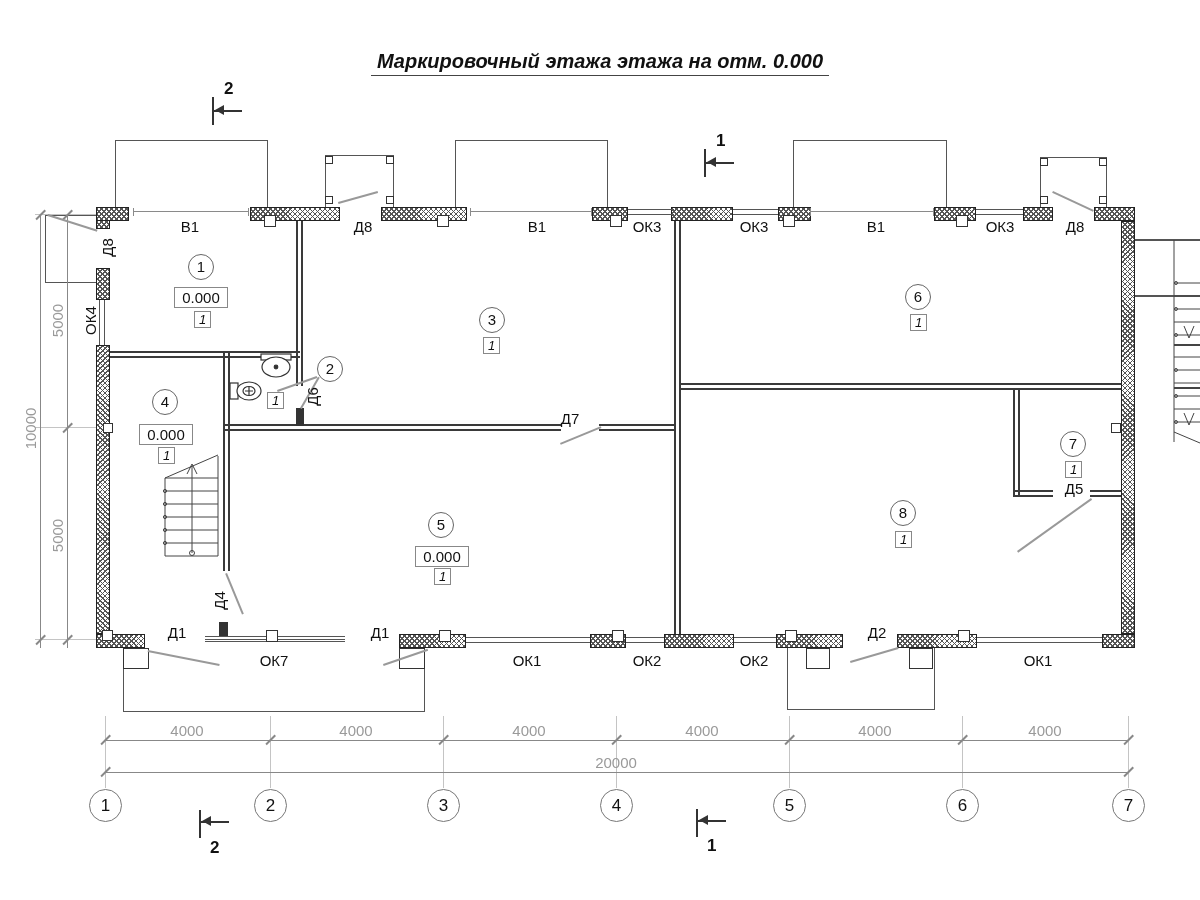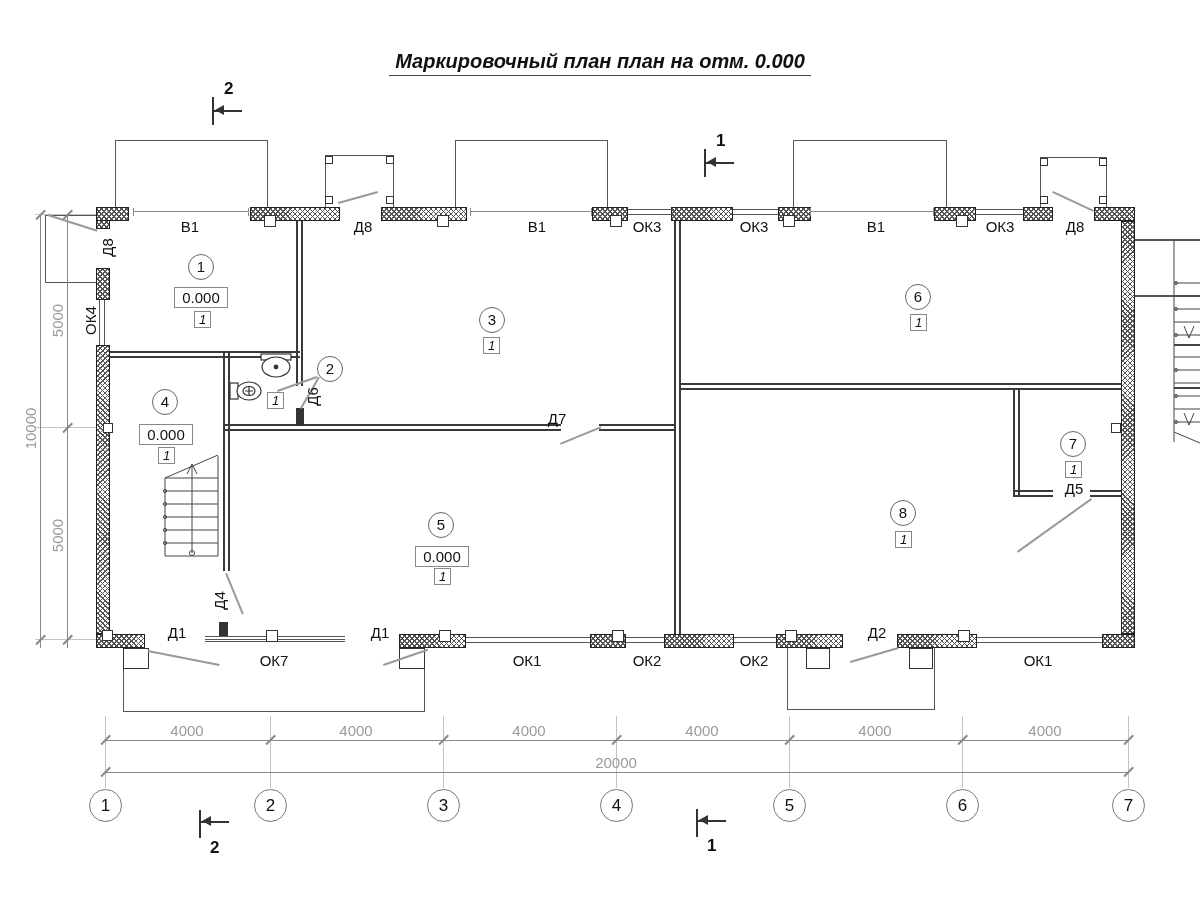--- a/index.html
+++ b/index.html
@@ -49,21 +49,21 @@
   .title{position:absolute;left:0;right:0;top:50px;text-align:center;font-size:20px;
          font-style:italic;font-weight:600}
   .title span{border-bottom:1px solid #444;padding:0 6px 3px}
   svg{position:absolute;overflow:visible}
 </style>
 </head>
 <body>
 
 <div class="plan">
 
-  <div class="title"><span>Маркировочный план план на отм. 0.000</span></div>
+  <div class="title"><span>Маркировочный этажа этажа на отм. 0.000</span></div>
 
   <div class="a cn" style="left:115px;top:140px;width:153px;height:67px"></div>
   <div class="a cn" style="left:455px;top:140px;width:153px;height:67px"></div>
   <div class="a cn" style="left:793px;top:140px;width:154px;height:67px"></div>
   <div class="a cn" style="left:325px;top:155px;width:69px;height:52px"></div>
   <div class="a cn" style="left:1040px;top:157px;width:67px;height:50px"></div>
   <div class="a pl" style="left:45px;top:215px;width:52px;height:68px"></div>
   <div class="a pb" style="left:123px;top:648px;width:302px;height:64px"></div>
   <div class="a pb" style="left:787px;top:648px;width:148px;height:62px"></div>
 
@@ -261,21 +261,21 @@
   <div class="a lb" style="left:505px;top:652px;width:44px">ОК1</div>
   <div class="a lb" style="left:625px;top:652px;width:44px">ОК2</div>
   <div class="a lb" style="left:732px;top:652px;width:44px">ОК2</div>
   <div class="a lb" style="left:855px;top:624px;width:44px">Д2</div>
   <div class="a lb" style="left:1016px;top:652px;width:44px">ОК1</div>
 
   <div class="a lb rot" style="left:85px;top:239px;width:44px">Д8</div>
   <div class="a lb rot" style="left:68px;top:312px;width:44px">ОК4</div>
 
   <div class="a lb rot" style="left:290px;top:388px;width:44px">Д6</div>
-  <div class="a lb" style="left:535px;top:410px;width:44px">Д7</div>
+  <div class="a lb" style="left:548px;top:410px;width:44px">Д7</div>
   <div class="a lb rot" style="left:197px;top:592px;width:44px">Д4</div>
   <div class="a lb" style="left:1052px;top:480px;width:44px">Д5</div>
 
   <div class="a rc" style="left:188px;top:254px">1</div>
   <div class="a el" style="left:174px;top:287px">0.000</div>
   <div class="a fs" style="left:194px;top:311px">1</div>
   <div class="a rc" style="left:317px;top:356px">2</div>
   <div class="a fs" style="left:267px;top:392px">1</div>
   <div class="a rc" style="left:479px;top:307px">3</div>
   <div class="a fs" style="left:483px;top:337px">1</div>

